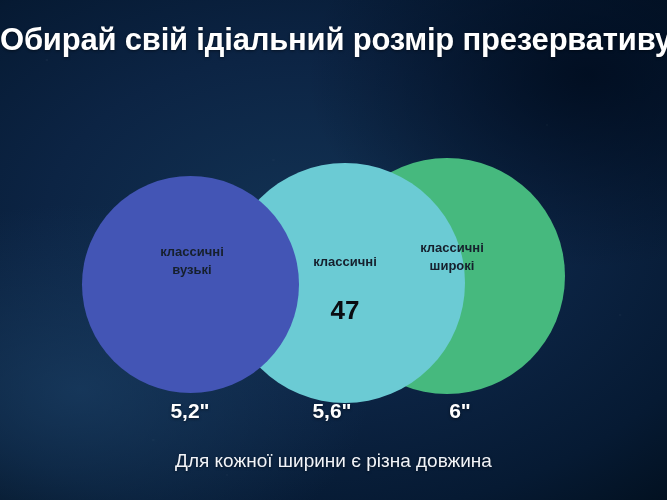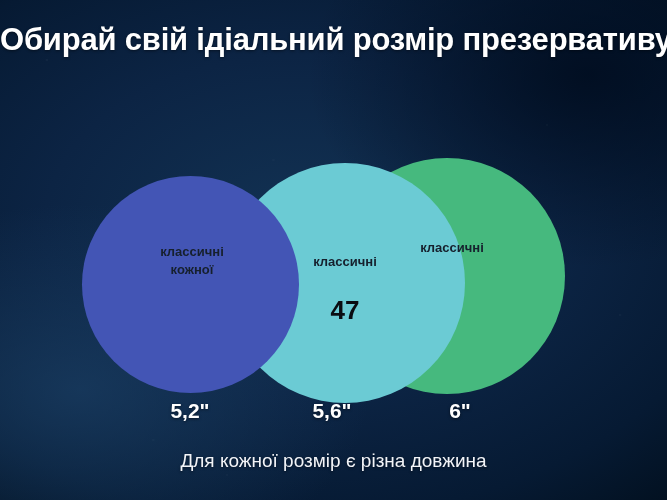--- a/index.html
+++ b/index.html
@@ -174,35 +174,36 @@
   <div id="venn">
 
     <div class="circle" id="circle-green" style="background: rgb(70, 185, 126);"></div>
 
     <div class="circle" id="circle-teal" style="background: rgb(107, 203, 212);"></div>
 
     <div class="circle" id="circle-blue" style="background: rgb(67, 85, 181);"></div>
 
     <div class="circle-text" id="text-blue">
       <div class="circle-title">классичні</div>
-      <div class="circle-title">кожної</div>
+      <div class="circle-title">вузькі</div>
     </div>
 
     <div class="circle-text" id="text-teal">
       <div class="circle-title">классичні</div>
       <div class="circle-value">47</div>
     </div>
 
     <div class="circle-text" id="text-green">
       <div class="circle-title">классичні</div>
+      <div class="circle-title">широкі</div>
     </div>
 
   </div>
 
   <div class="width-label" id="width-0">5,2"</div>
 
   <div class="width-label" id="width-1">5,6"</div>
 
   <div class="width-label" id="width-2">6"</div>
 
-  <div id="footer">Для кожної розмір є різна довжина</div>
+  <div id="footer">Для кожної ширини є різна довжина</div>
 
 </div>
 
 </body></html>

